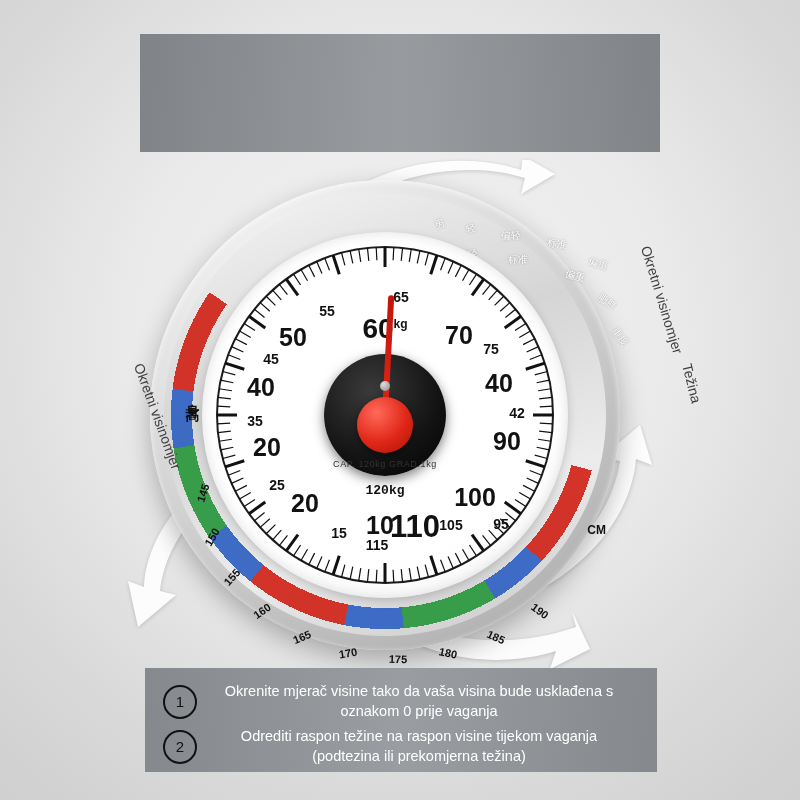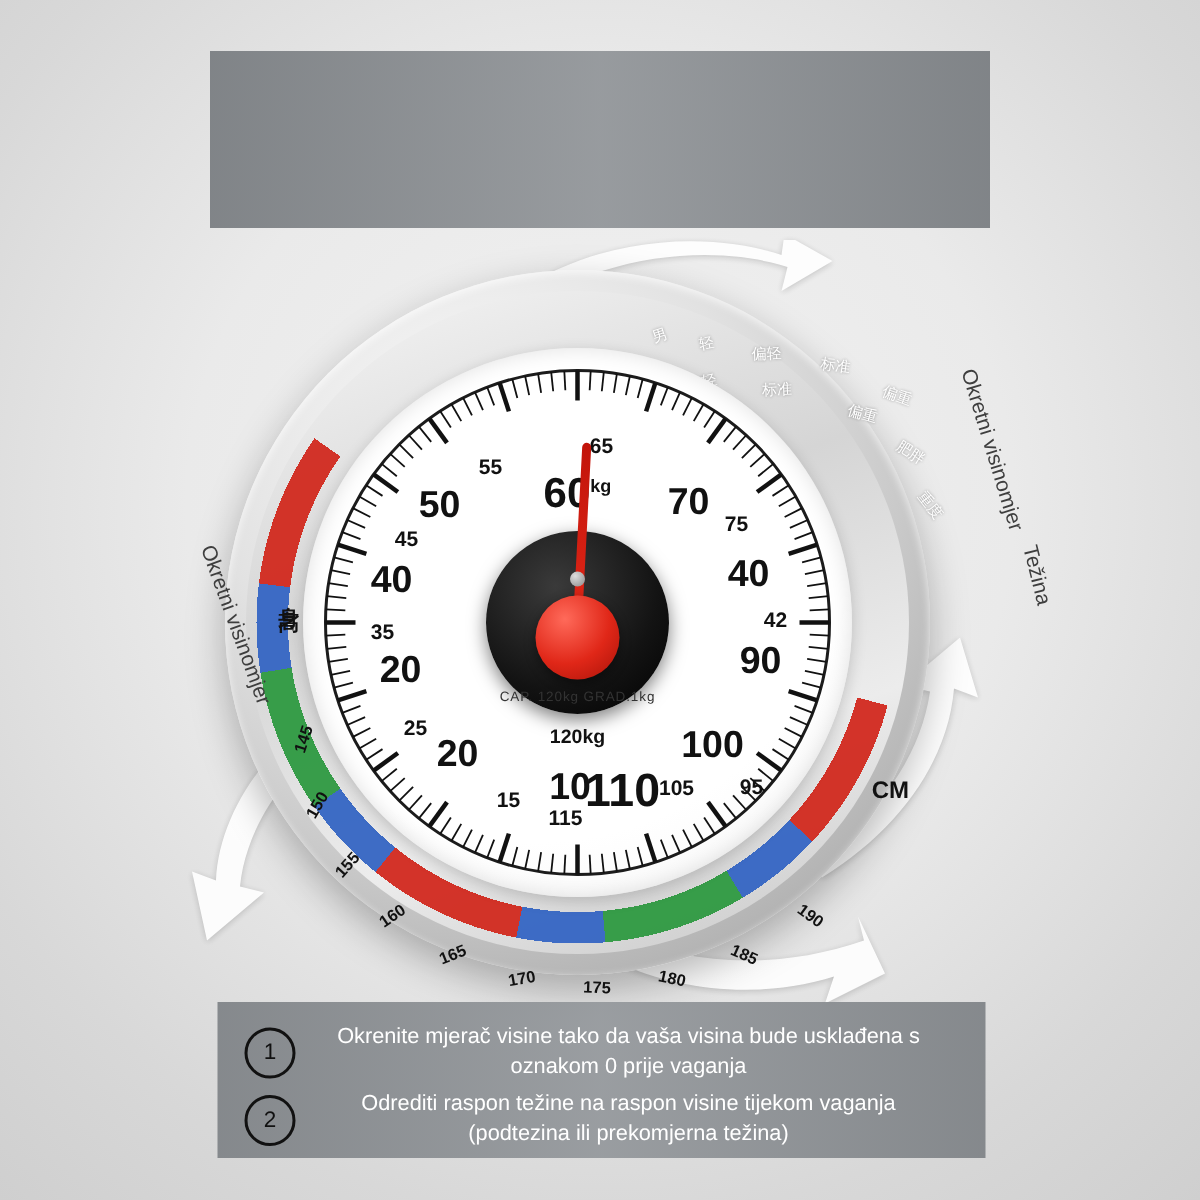--- a/index.html
+++ b/index.html
@@ -109,31 +109,31 @@
     transform-origin:top center;transform:rotate(183deg);
     border-radius:0 0 3px 3px;
   }
 
   .cap-text{
     position:absolute;left:50%;top:62%;transform:translateX(-50%);
     font-size:9px;color:#333;letter-spacing:.6px;white-space:nowrap;
   }
   .kg120{
     position:absolute;left:50%;top:68.5%;transform:translateX(-50%);
-    font-size:13px;font-weight:700;color:#111;white-space:nowrap;
+    font-size:13px;font-weight:700;color:#111;white-space:nowrap;font-family:Liberation Mono, monospace;
   }
 
   
   .hnum{
     position:absolute;left:50%;top:50%;font-size:11px;color:#111;font-weight:600;
     transform-origin:0 0;
   }
   .hnum span{display:block;transform:translate(-50%,-50%);}
   .cm-label{
-    position:absolute;right:84px;bottom:128px;font-size:16px;font-weight:700;color:#111;
+    position:absolute;right:84px;bottom:128px;font-size:12px;font-weight:700;color:#111;
   }
   .cjk-height{
     position:absolute;left:74px;top:228px;font-size:14px;font-weight:700;color:#111;
     writing-mode:vertical-rl;letter-spacing:2px;
   }
 
   
   .side-label{
     position:absolute;font-size:14px;color:#3e3e3e;white-space:nowrap;
   }

